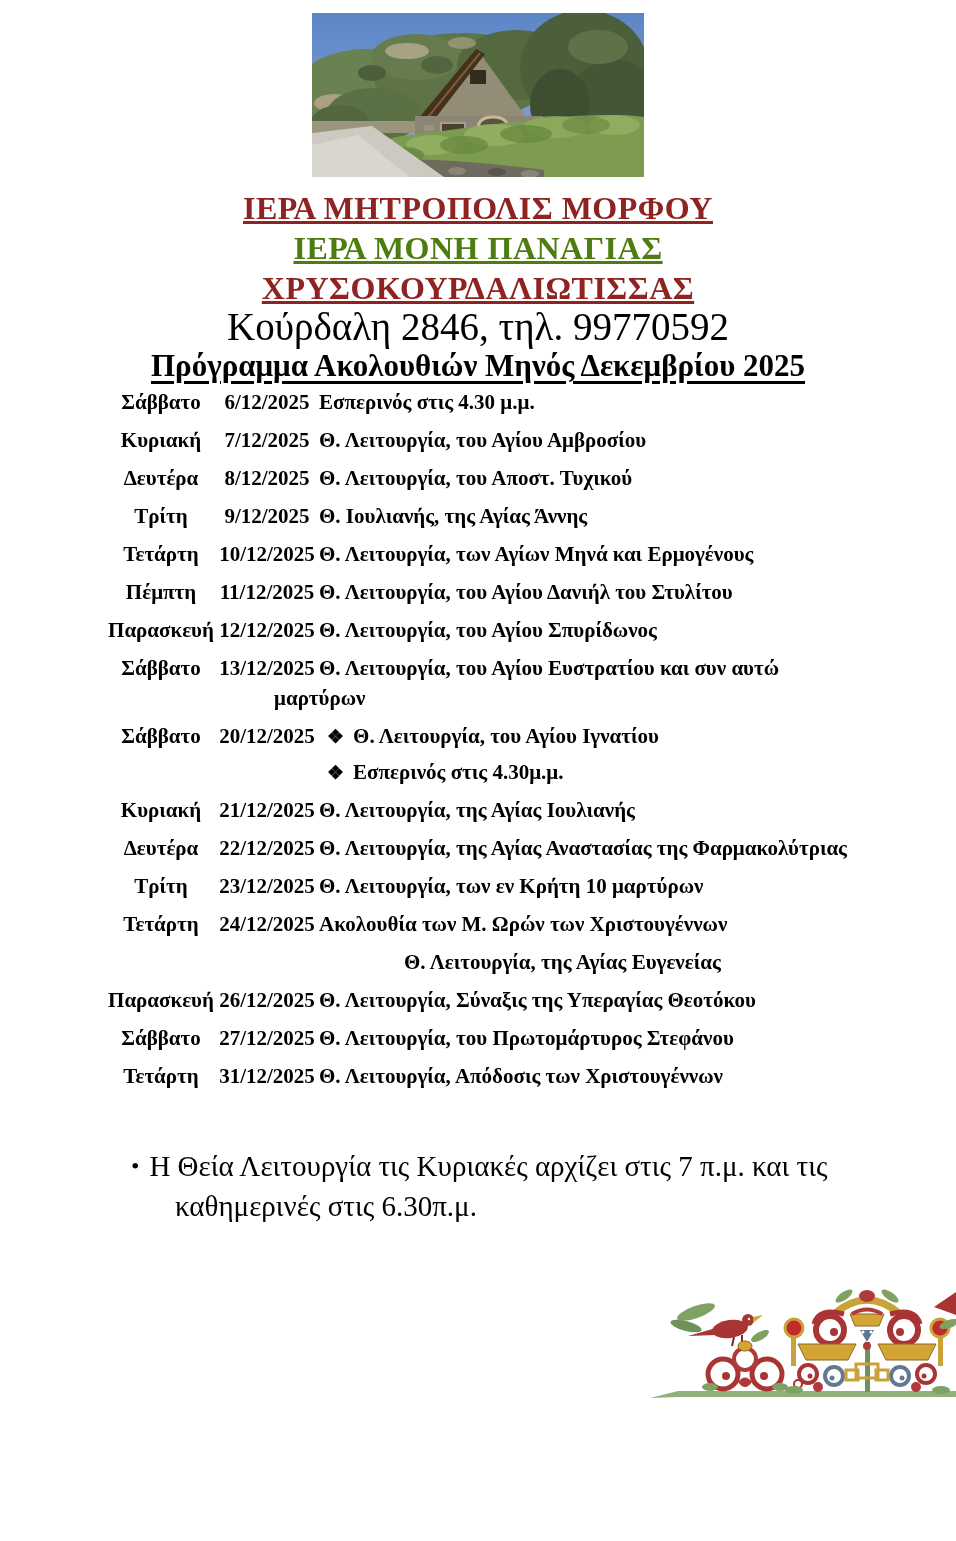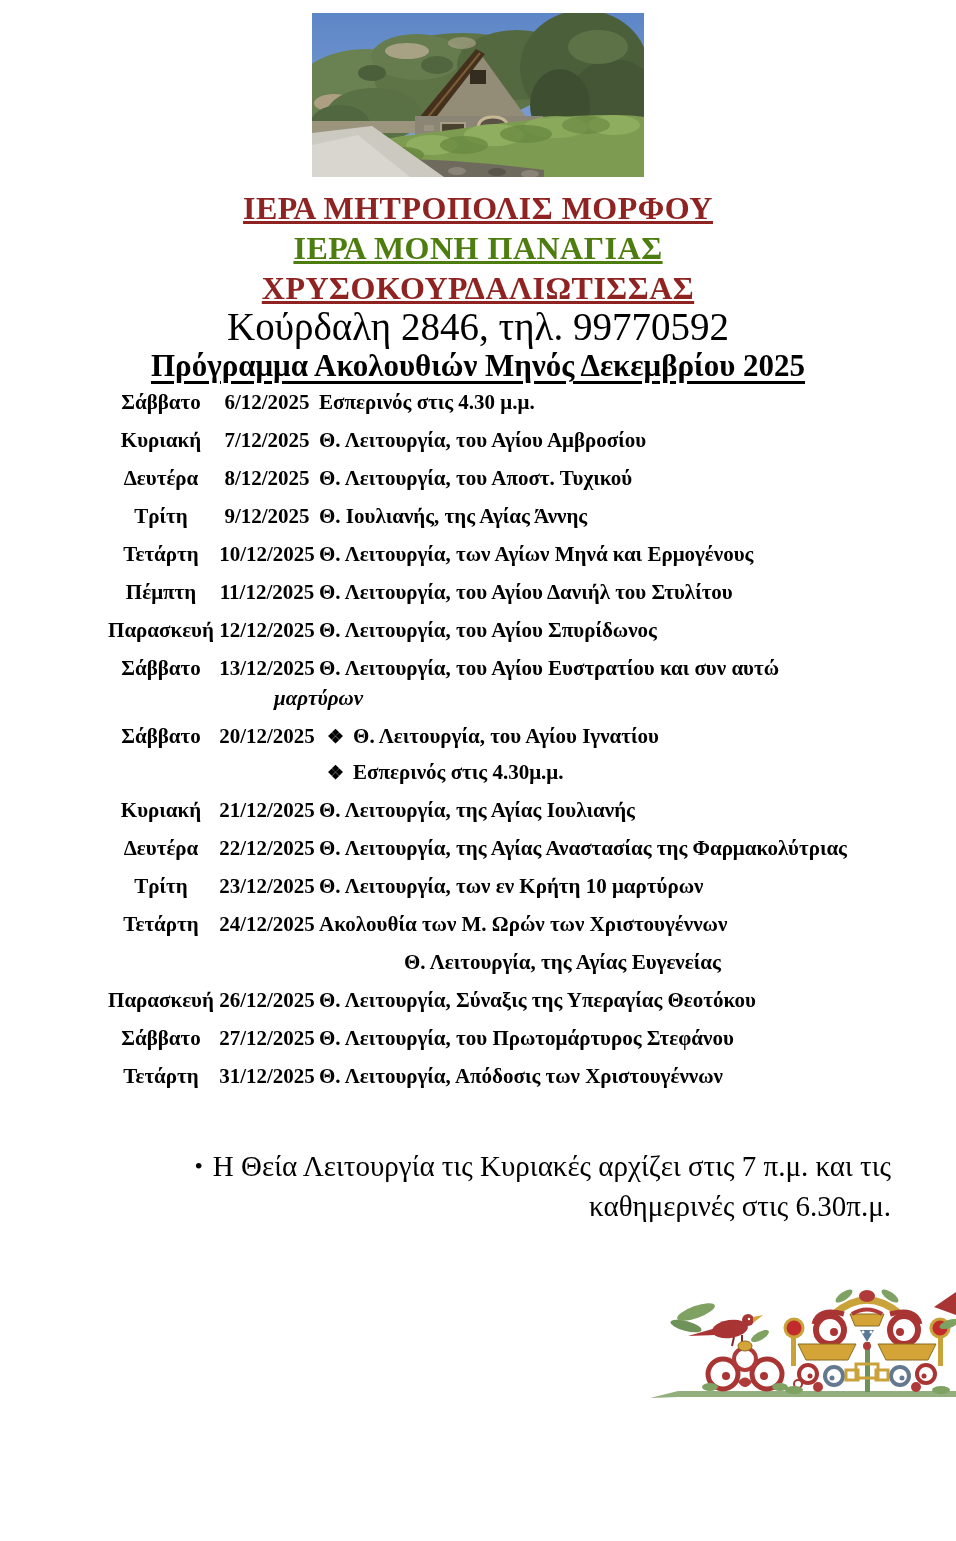--- a/index.html
+++ b/index.html
@@ -22,27 +22,27 @@
   
   .schedule{position:absolute;left:105px;top:392px;width:830px;}
   .row{display:flex;align-items:flex-start;margin-bottom:17px;
        font-weight:bold;font-size:21px;line-height:21px;}
   .day{width:112px;text-align:center;flex:0 0 auto;}
   .date{width:100px;text-align:center;flex:0 0 auto;}
   .desc{flex:1 1 auto;padding-left:2px;}
   .line + .line{margin-top:9px;}
   .diamond{display:inline-block;margin-right:9px;font-size:19px;}
   
-  .rows .row:nth-child(8)  .line:nth-child(2){margin-left:-45px;font-style:italic;}
+  .rows .row:nth-child(8)  .line:nth-child(2){margin-left:-45px;}
   .rows .row:nth-child(9)  .line{margin-left:8px;}
   .rows .row:nth-child(9)  .line + .line{margin-top:15px;}
   .rows .row:nth-child(13) .line:nth-child(2){margin-left:85px;margin-top:17px;}
   
   .note{position:absolute;left:131px;top:1146px;width:760px;
-        font-size:29px;line-height:40px;font-weight:normal;text-align:right;}
+        font-size:29px;line-height:40px;font-weight:normal;}
   .note .bullet{display:inline-block;margin-right:10px;font-size:24px;vertical-align:2px;}
   .note-line2{margin-left:44px;}
   
   .ornament{position:absolute;left:648px;top:1284px;width:308px;height:145px;}
 </style>
 </head>
 <body>
 
 <div class="page">
 

